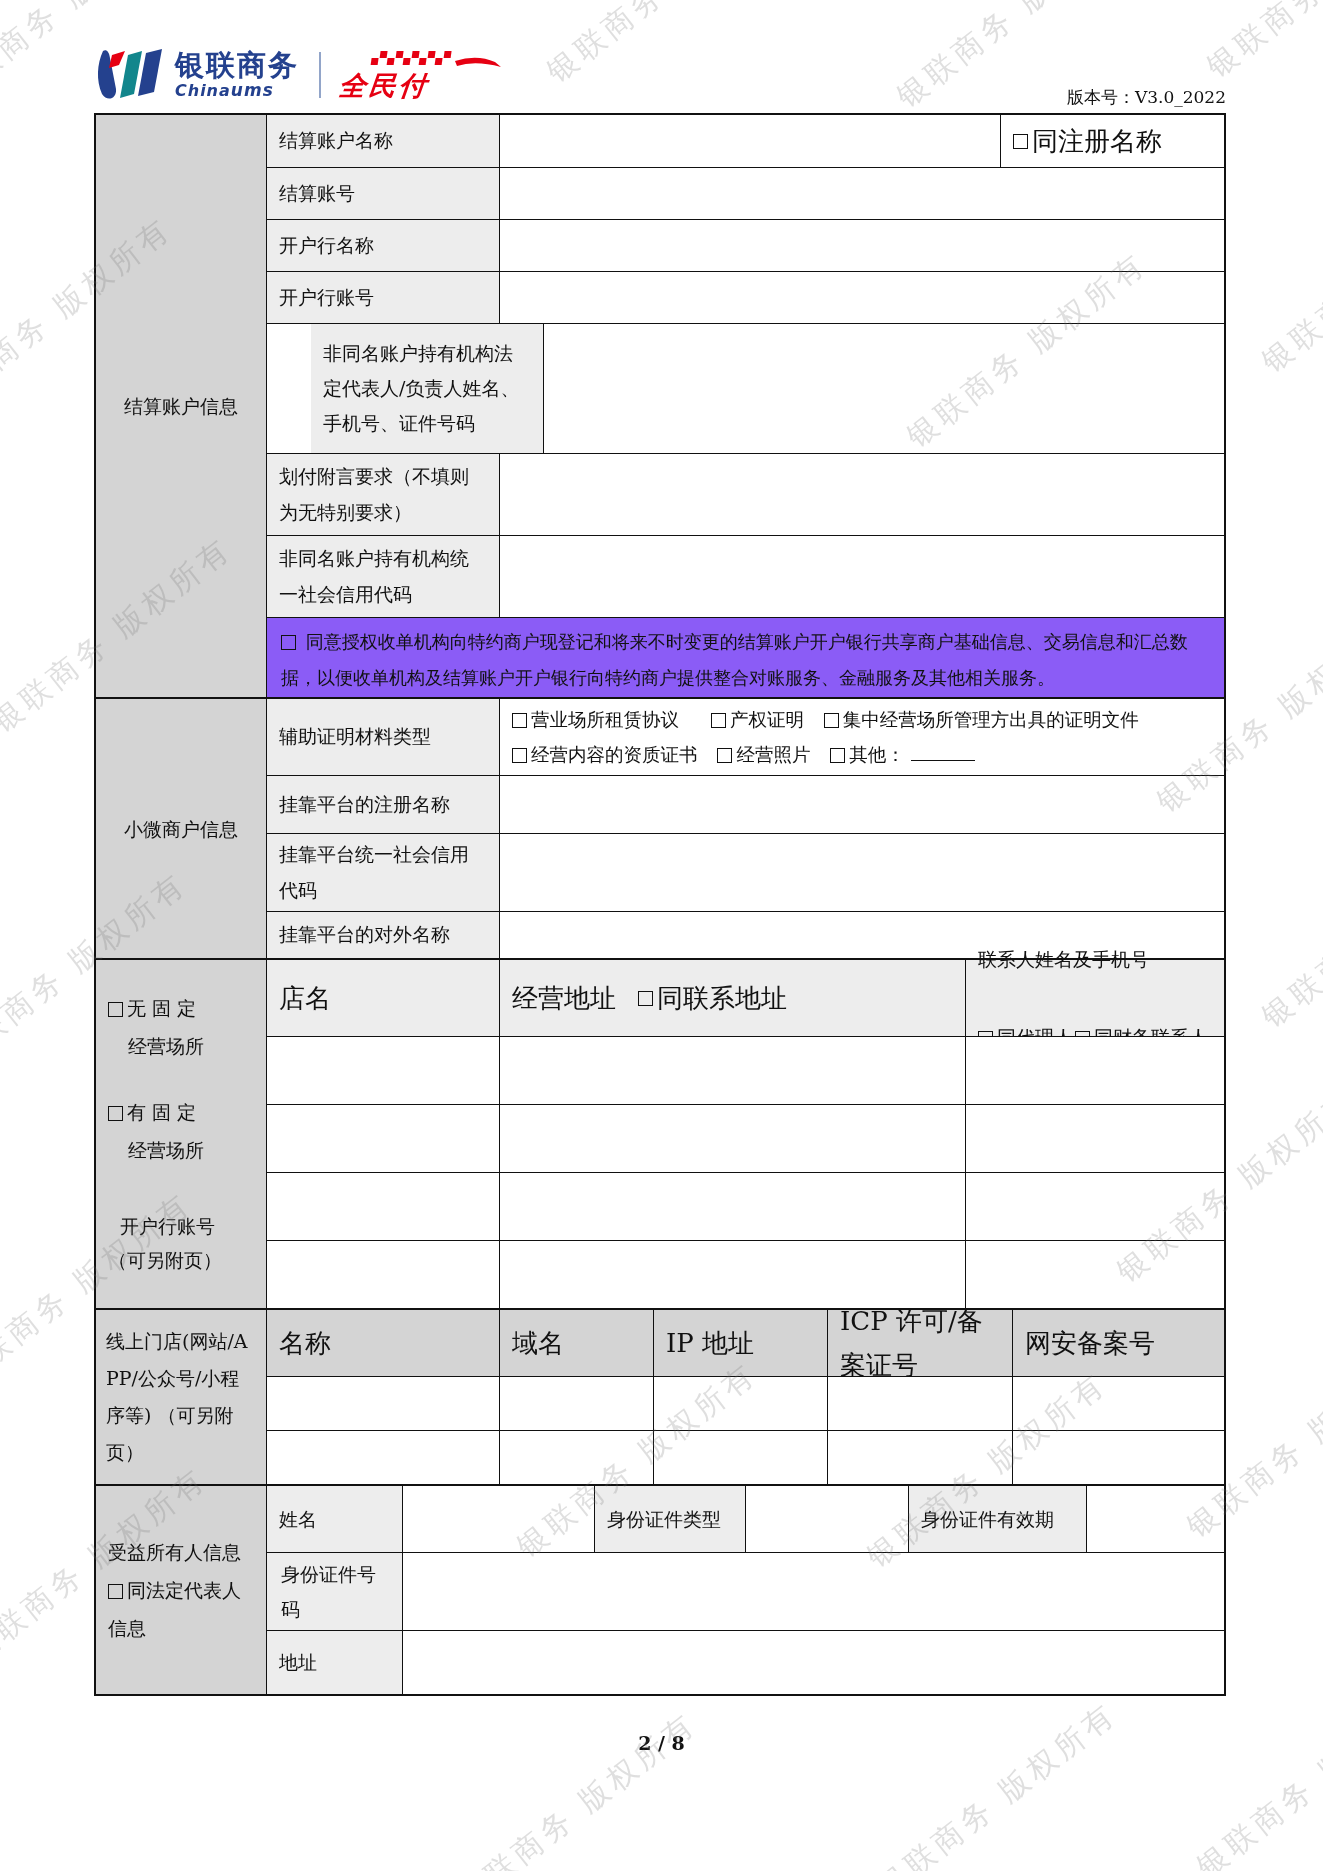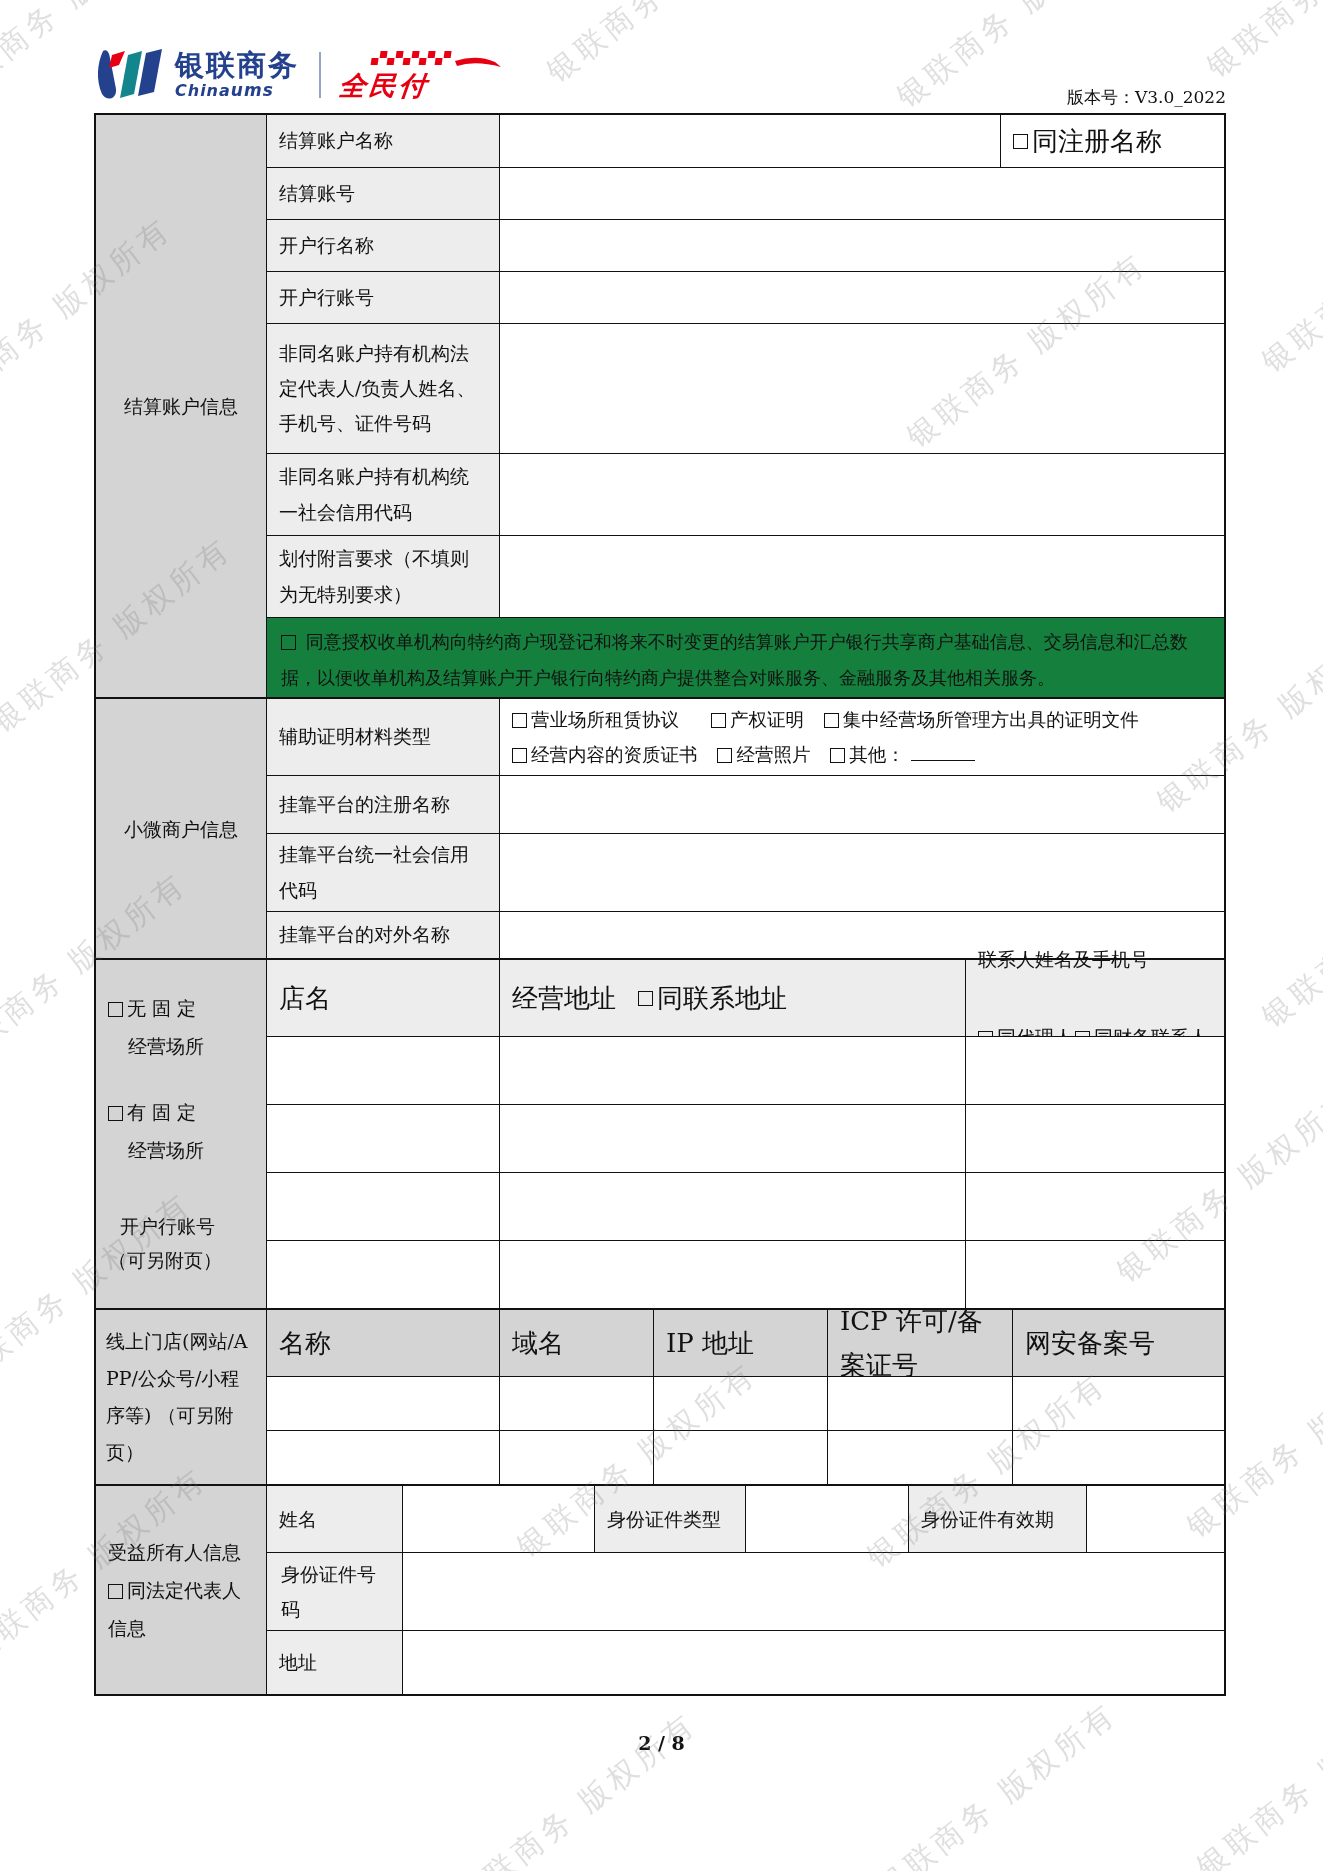--- a/index.html
+++ b/index.html
@@ -40,23 +40,23 @@
   .row { display:flex; }
   .rows > .row + .row { border-top:1px solid #111; }
   .row > * + * { border-left:1px solid #111; }
   .lbl { width:232px; flex:0 0 232px; background:#ededed; display:flex; align-items:center;
          padding:6px 12px; font-size:19px; line-height:1.85; }
   .val { flex:1; background:#fff; min-width:0; }
   .cellw { background:#fff; }
   .hgray  { background:#ededed; }
   .hdark  { background:#d4d4d4; }
   .hcell { display:flex; align-items:center; padding:6px 12px; font-size:26px; line-height:1.7; }
-  .h52{height:52px;} .h137{height:130px;} .h82{height:82px;} .h80{height:80px;} .h58{height:58px;} .h78{height:78px;} .h47{height:47px;}
+  .h52{height:52px;} .h137{height:130px;padding-left:44px;} .h82{height:82px;} .h80{height:80px;} .h58{height:58px;} .h78{height:78px;} .h47{height:47px;}
   .h76{height:76px;} .h68{height:68px;} .h66{height:66px;} .h54{height:54px;} .h64{height:64px;}
-  .consent { flex:1; background:#15803d; font-size:18px; line-height:2.0; padding:6px 14px; display:block; }
+  .consent { flex:1; background:#8b5cf6; font-size:18px; line-height:2.0; padding:6px 14px; display:block; }
   .cb { display:inline-block; width:15px; height:15px; border:1.5px solid #111; background:transparent;
         vertical-align:-2px; margin-right:4px; flex:0 0 auto; }
   .aux-val { display:flex; flex-direction:column; justify-content:center; padding:4px 12px; font-size:18.5px; line-height:1.9; }
   .aux-line { white-space:nowrap; }
   .gap26 { margin-right:26px; } .gap14 { margin-right:14px; }
   .u-blank { display:inline-block; width:64px; border-bottom:1.5px solid #111; height:14px; }
   .contact-h { display:flex; flex-direction:column; justify-content:center; padding:4px 12px; font-size:19px; line-height:1.8;gap:44px; }
   .prem-line { padding-left:12px; font-size:19px; line-height:26px; }
   .indent { padding-left:32px; }
   .indent2 { padding-left:24px; }
@@ -158,25 +158,25 @@
         </div>
         <div class="row h52">
           <div class="lbl">开户行账号</div>
           <div class="val cellw"></div>
         </div>
         <div class="row h137">
           <div class="lbl">非同名账户持有机构法定代表人/负责人姓名、手机号、证件号码</div>
           <div class="val cellw"></div>
         </div>
         <div class="row h82">
+          <div class="lbl">划付附言要求（不填则为无特别要求）</div>
+          <div class="val cellw"></div>
+        </div>
+        <div class="row h82">
           <div class="lbl">非同名账户持有机构统一社会信用代码</div>
-          <div class="val cellw"></div>
-        </div>
-        <div class="row h82">
-          <div class="lbl">划付附言要求（不填则为无特别要求）</div>
           <div class="val cellw"></div>
         </div>
         <div class="row h80">
           <div class="consent">
             <span class="cb"></span>
             <span>同意授权收单机构向特约商户现登记和将来不时变更的结算账户开户银行共享商户基础信息、交易信息和汇总数据，以便收单机构及结算账户开户银行向特约商户提供整合对账服务、金融服务及其他相关服务。</span>
           </div>
         </div>
       </div>
     </div>

